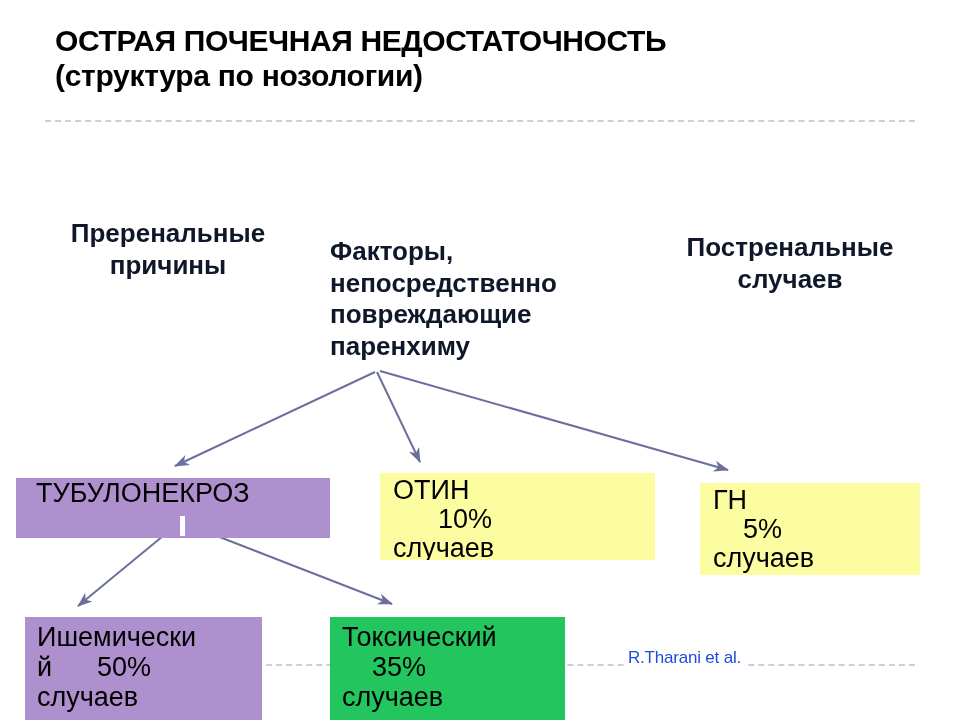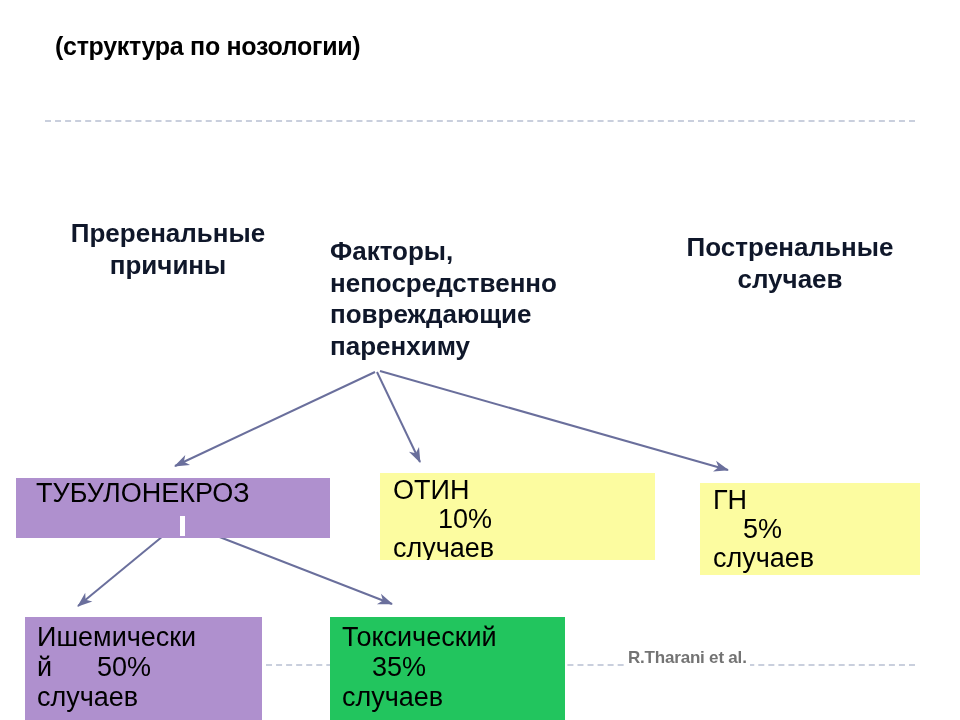--- a/index.html
+++ b/index.html
@@ -25,25 +25,25 @@
     width: 840px;
   }
   .title-line1 {
     font-size: 30px;
     font-weight: bold;
     letter-spacing: -0.4px;
     line-height: 1.12;
     white-space: nowrap;
   }
   .title-line2 {
-    font-size: 25px;
+    font-size: 30px;
     font-weight: bold;
     letter-spacing: -0.3px;
     line-height: 1.15;
-    margin-top: 8px;
+    margin-top: 1px;
     white-space: nowrap;
   }
 
   
   .rule {
     position: absolute;
     height: 0;
     border-top: 2px dashed #c9cfdd;
   }
   #rule-top {
@@ -167,34 +167,35 @@
     line-height: 1.12;
     padding: 5px 0 0 12px;
   }
 
   
   #citation {
     position: absolute;
     left: 625px;
     top: 648px;
     font-size: 17px;
-    font-weight: bold;
+    font-weight: normal;
     letter-spacing: -0.2px;
-    color: #737373;
+    color: #1d4ed8;
     background: #ffffff;
     padding: 0 3px;
     white-space: nowrap;
   }
 </style>
 </head>
 <body>
 
 <div id="slide">
 
   <div id="title-block">
+    <div class="title-line1">ОСТРАЯ ПОЧЕЧНАЯ НЕДОСТАТОЧНОСТЬ</div>
     <div class="title-line2">(структура по нозологии)</div>
   </div>
 
   <div class="rule" id="rule-top"></div>
   <div class="rule" id="rule-bottom"></div>
 
   <div class="col-head" id="head-prerenal">
     <span class="ln">Преренальные
 причины</span>
   </div>

